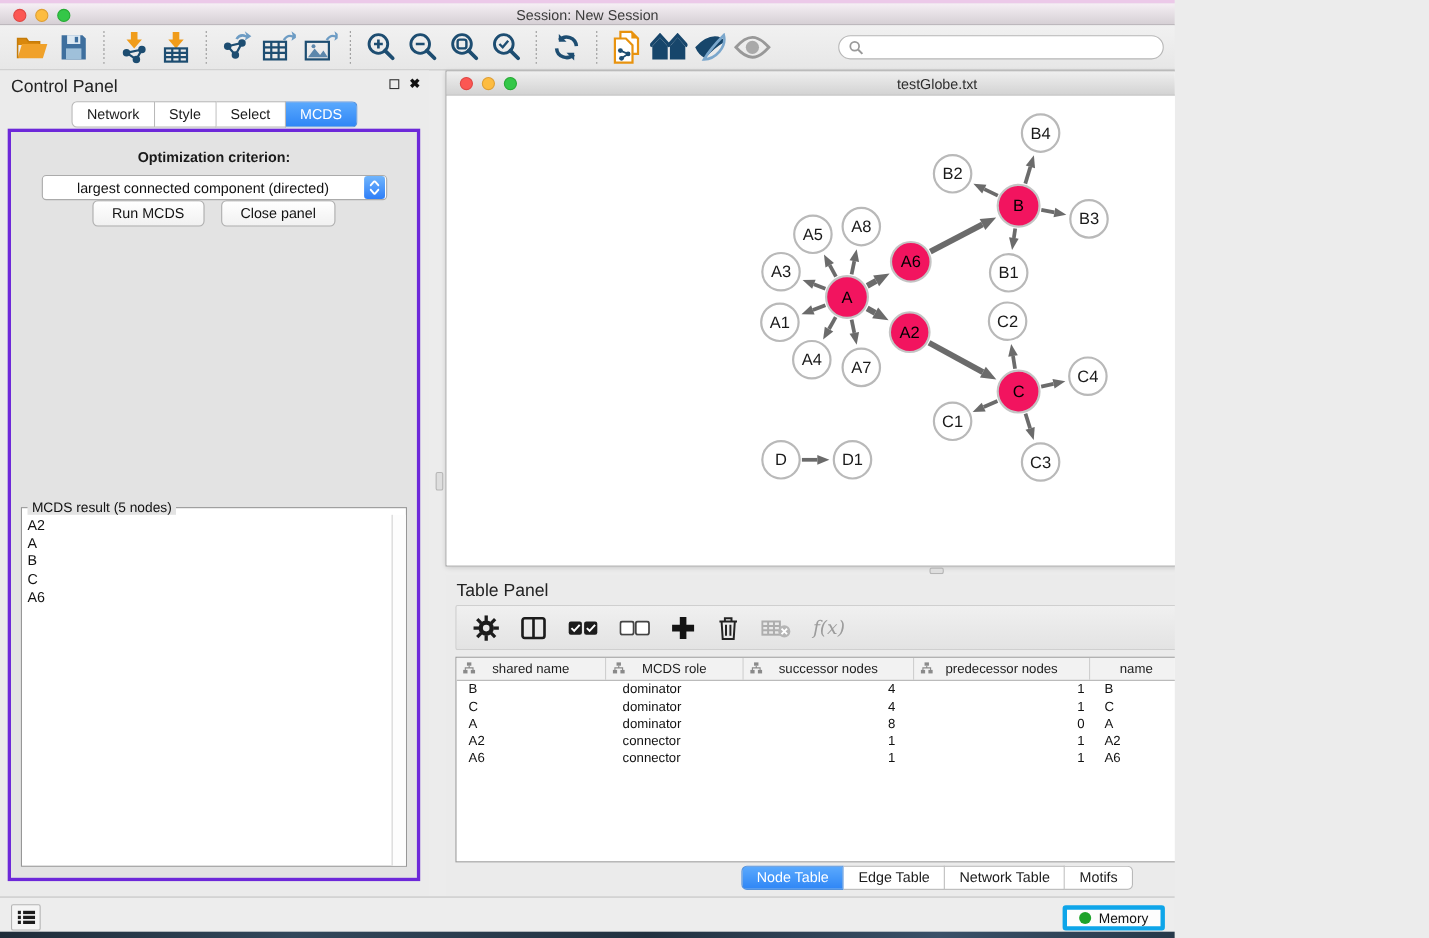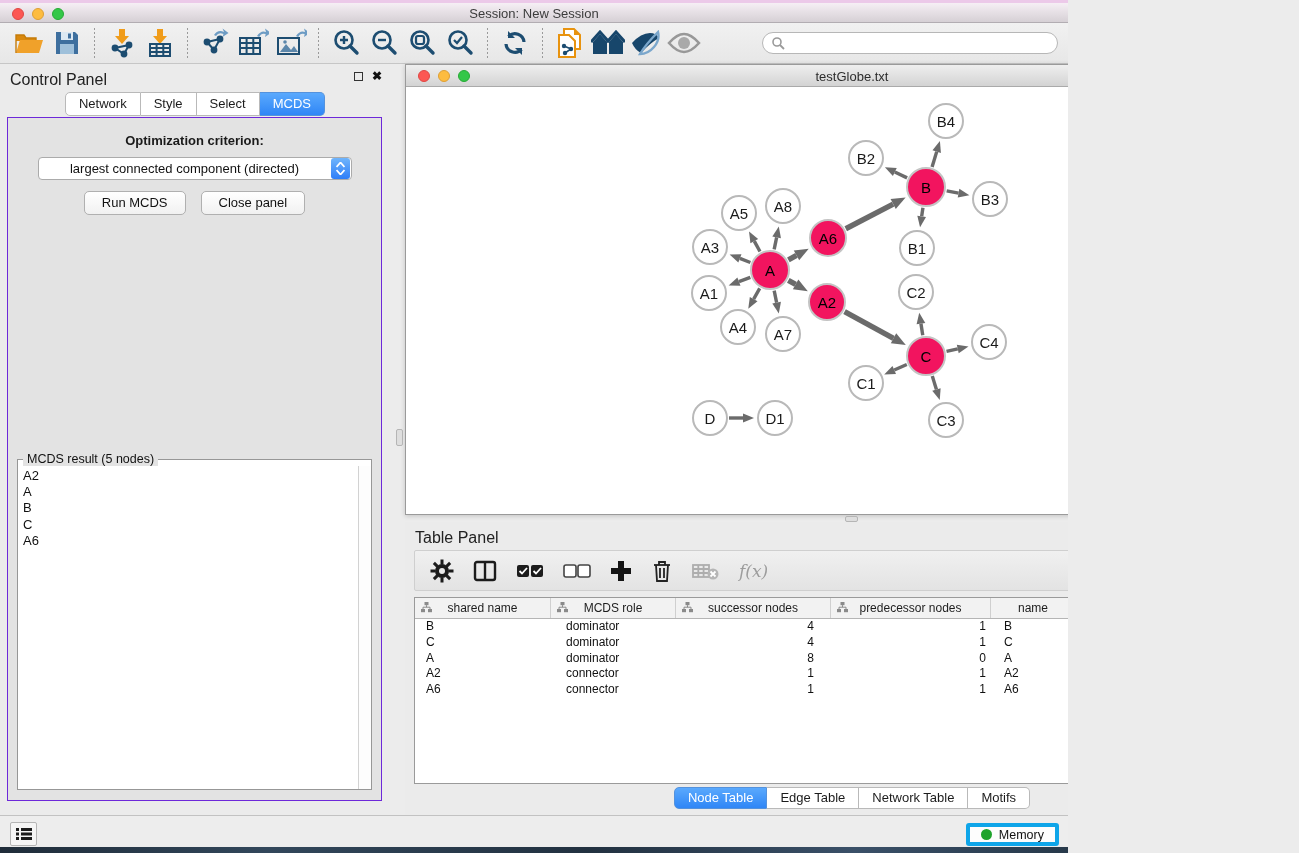--- a/index.html
+++ b/index.html
@@ -39,30 +39,30 @@
   .close-icon { font-size:12px; font-weight:bold; color:#111; line-height:10px; }
 
   .cp-tabs { display:flex; justify-content:center; margin-top:0px; }
   .seg-tab { padding:3px 13px 4px 13px; font-size:13px; color:#1c1c1c; background:#fff;
     border:1px solid #b9b9b9; border-left:none; cursor:default; }
   .seg-tab:first-child { border-left:1px solid #b9b9b9; border-radius:5px 0 0 5px; }
   .seg-tab:last-child { border-radius:0 5px 5px 0; }
   .seg-tab.active { background:linear-gradient(#5aa9fd,#2f86f6); color:#fff; border-color:#5492dd; }
 
   .cp-inner { position:absolute; left:7px; right:8px; top:53px; bottom:14px;
-    background:#e3e3e3; border:1px solid #6d28d9; }
+    background:#e3e3e3; border:3px solid #6d28d9; }
   .opt-label { text-align:center; margin-top:15px; font-size:13px; font-weight:bold; color:#1a1a1a; }
   .dropdown { margin:9px auto 0 auto; width:314px; height:23px; background:#fff;
     border:1px solid #ababab; border-radius:4px; display:flex; align-items:center; }
   .dropdown .dd-label { flex:1; text-align:center; font-size:13px; color:#111; }
   .dd-stepper { width:19px; height:21px; border-radius:3px;  margin-right:1px;
     background:linear-gradient(#70b5fc,#2e7ef8); display:flex; flex-direction:column;
     align-items:center; justify-content:center; gap:1px; }
   .dd-stepper svg { display:block; }
-  .btn-row { display:flex; justify-content:center; gap:15px; margin-top:11px; }
+  .btn-row { display:flex; justify-content:center; gap:15px; }
   .mac-btn { padding:3px 17px 4px 17px; font-size:13px; color:#111;
     background:linear-gradient(#ffffff,#f1f1f1); border:1px solid #b0b0b0; border-radius:5px; }
 
   .result-box { position:absolute; left:9px; right:9px; top:334px; bottom:10px;
     border:1px solid #979797; background:#fff; }
   .result-box legend { margin-left:5px; padding:0 4px; font-size:12.5px; color:#111; background:#e3e3e3; }
   .result-list { position:absolute; left:1px; right:14px; top:2px; bottom:1px; overflow:hidden; }
   .result-item { font-size:13px; line-height:16.2px; padding-left:4px; color:#111; }
   .result-scroll { position:absolute; right:0; top:0; bottom:0; width:13px; background:#fdfdfd; border-left:1px solid #d2d2d2; }
 

